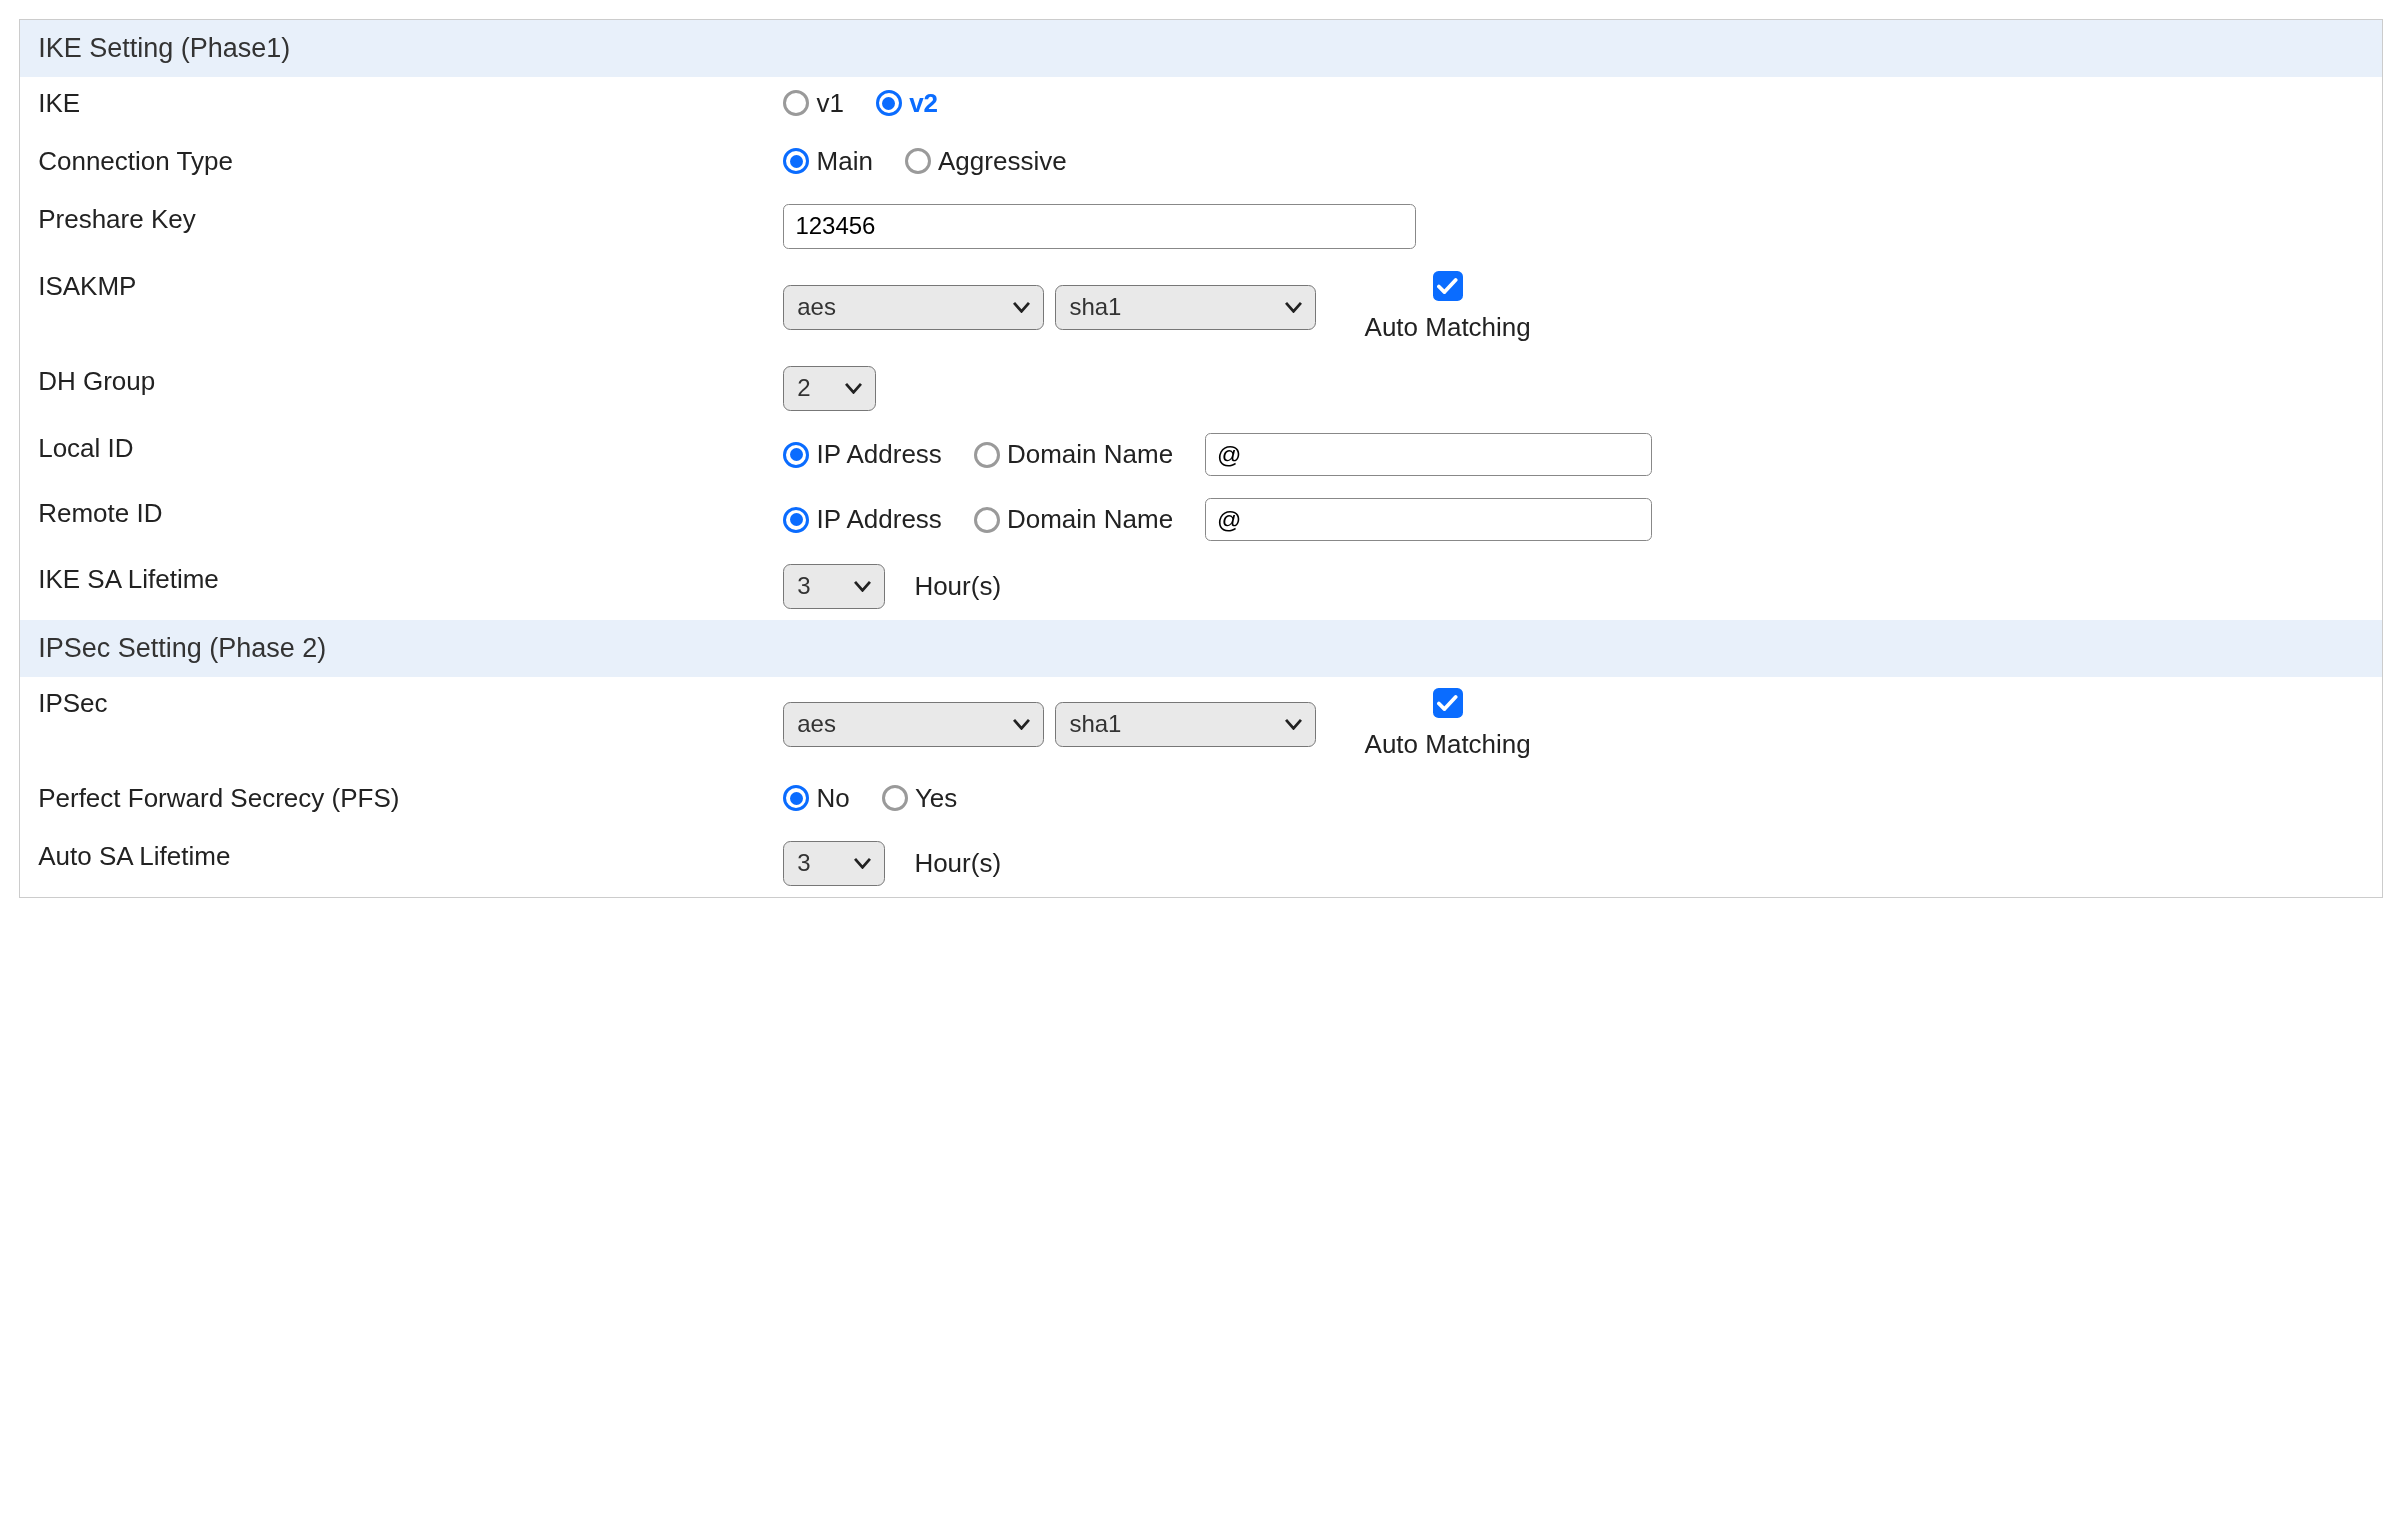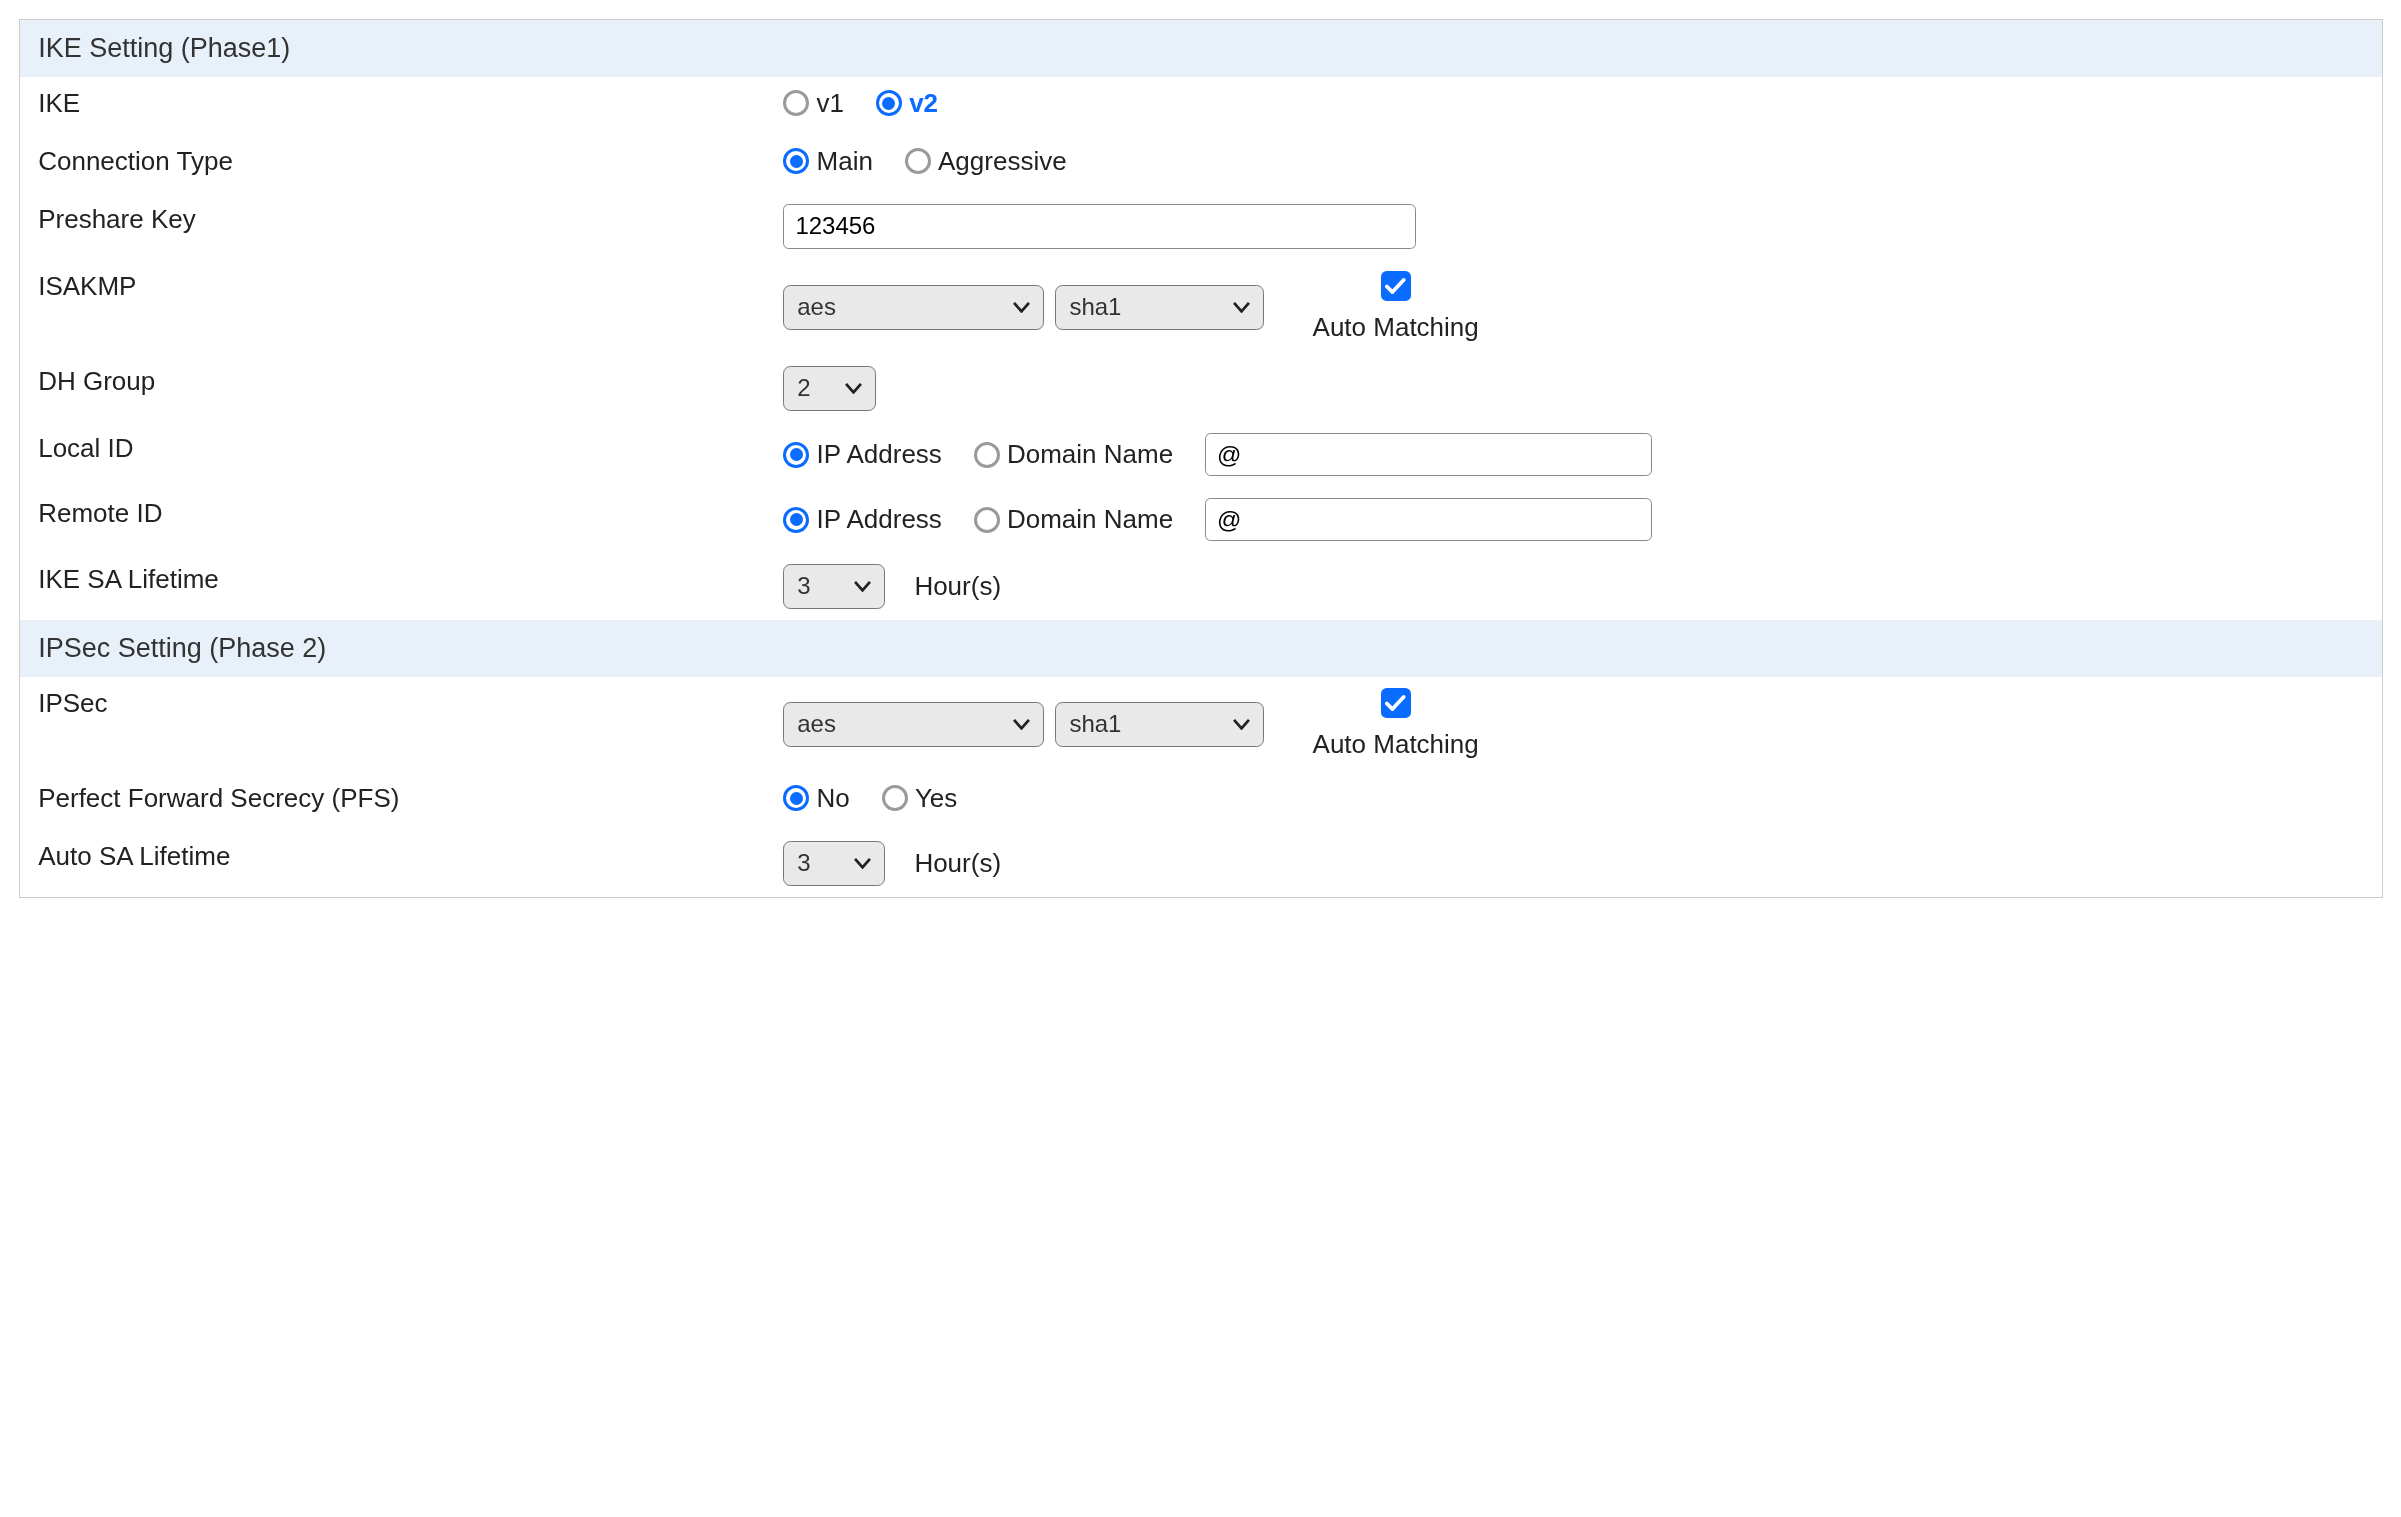--- a/index.html
+++ b/index.html
@@ -103,21 +103,21 @@
     display: inline-flex;
     align-items: center;
     gap: 18.6px;
     cursor: pointer;
   }
   .select-caret {
     display: inline-block;
   }
   .select-caret svg { display: block; }
   .select.w-enc { width: 261px; justify-content: space-between; }
-  .select.w-hash { width: 209px; justify-content: space-between; }
+  .select.w-hash { width: 261px; justify-content: space-between; }
   .select.w-small { width: 93px; justify-content: space-between; }
   .select.w-life { width: 102px; justify-content: space-between; }
   
   .checkbox-wrap {
     display: inline-flex;
     align-items: center;
     gap: 11.2px;
     margin-left: 37px;
     cursor: pointer;
     flex-direction: column;

